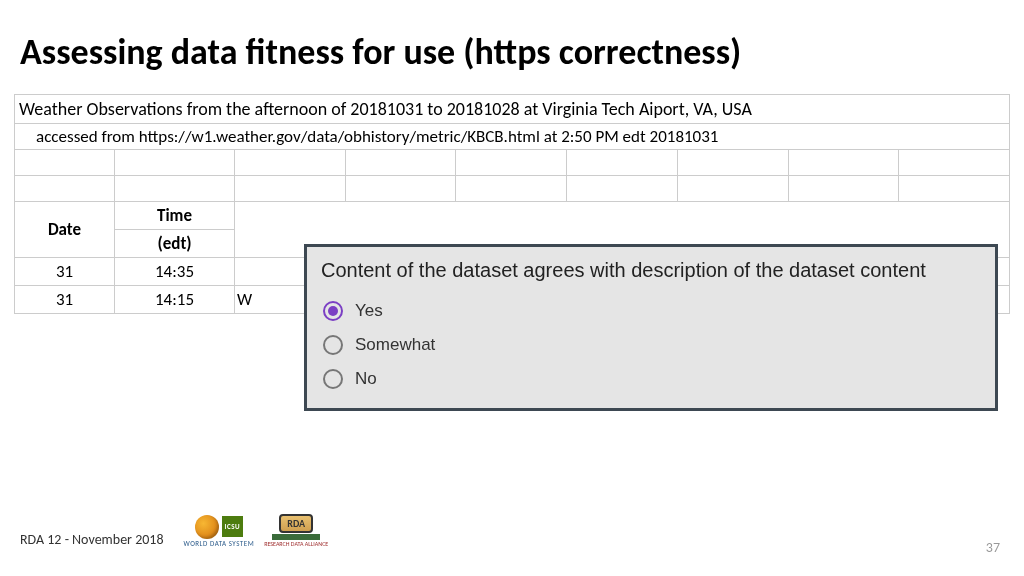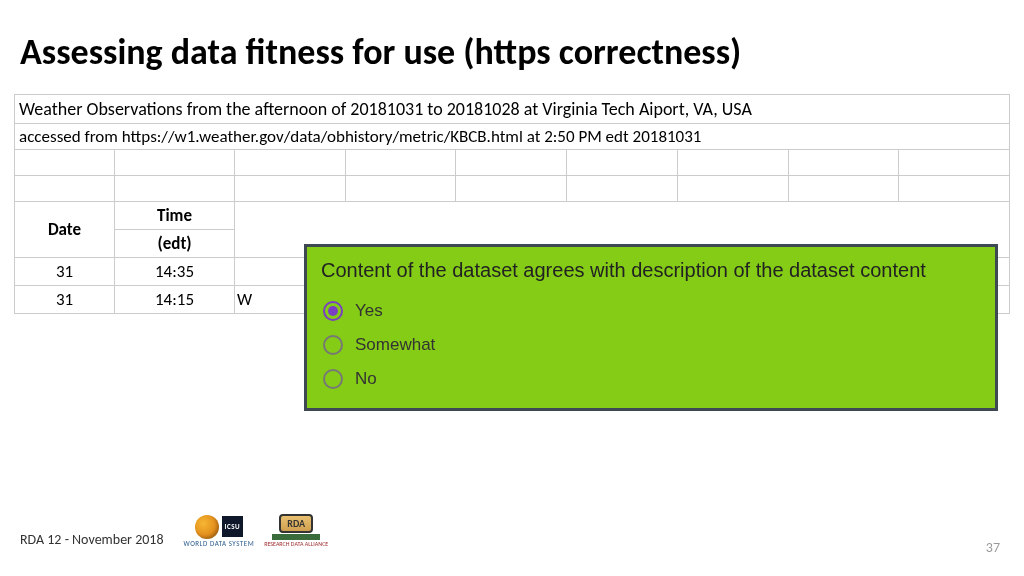--- a/index.html
+++ b/index.html
@@ -28,21 +28,21 @@
       border-left: 1px solid #ccc;
       border-right: 1px solid #ccc;
       padding: 3px 4px;
     }
     .table-sub {
       font-size: 17px;
       color: #000;
       border-top: 1px solid #ccc;
       border-left: 1px solid #ccc;
       border-right: 1px solid #ccc;
-      padding: 2px 4px;
+      padding: 2px 21px;
     }
     table {
       width: 100%;
       border-collapse: collapse;
       font-size: 17px;
     }
     td, th {
       border: 1px solid #ccc;
       padding: 3px 6px;
       text-align: center;
@@ -52,21 +52,21 @@
       font-weight: bold;
     }
     .blank-row td { height: 26px; }
     .col-date { width: 100px; }
     .col-time { width: 120px; }
     .popup {
       position: absolute;
       left: 304px;
       top: 244px;
       width: 694px;
-      background: #84cc16;
+      background: #e5e5e5;
       border: 3px solid #3d4852;
       padding: 10px 14px 12px 14px;
       font-family: Arial, sans-serif;
     }
     .popup-q {
       font-size: 20px;
       color: #222;
       line-height: 1.35;
       margin-bottom: 10px;
     }
@@ -125,21 +125,21 @@
       gap: 3px;
     }
     .globe {
       width: 24px;
       height: 24px;
       border-radius: 50%;
       background: radial-gradient(circle at 35% 35%, #f7b733, #e08b1a 60%, #b56a10);
       box-shadow: inset -2px -2px 3px rgba(0,0,0,0.2);
     }
     .icsu {
-      background: #0f172a;
+      background: #4d7c0f;
       color: #fff;
       font-size: 7px;
       padding: 6px 3px;
       font-weight: bold;
     }
     .logo-rda {
       display: flex;
       flex-direction: column;
       align-items: center;
       font-size: 6px;

